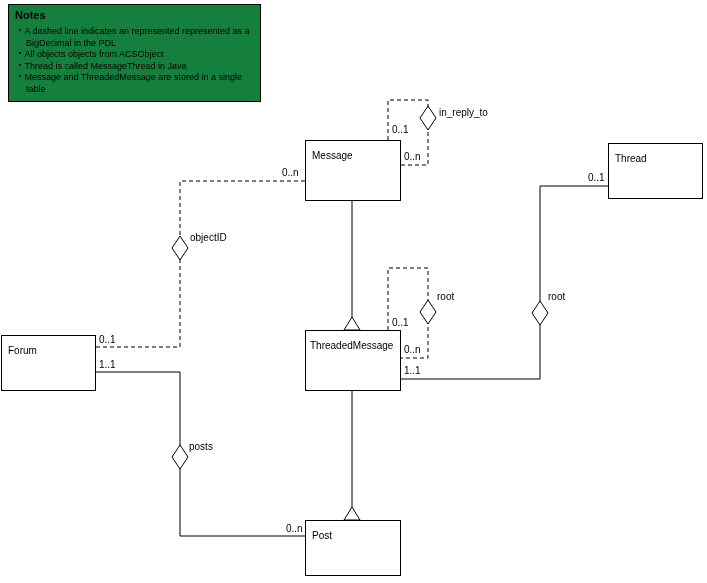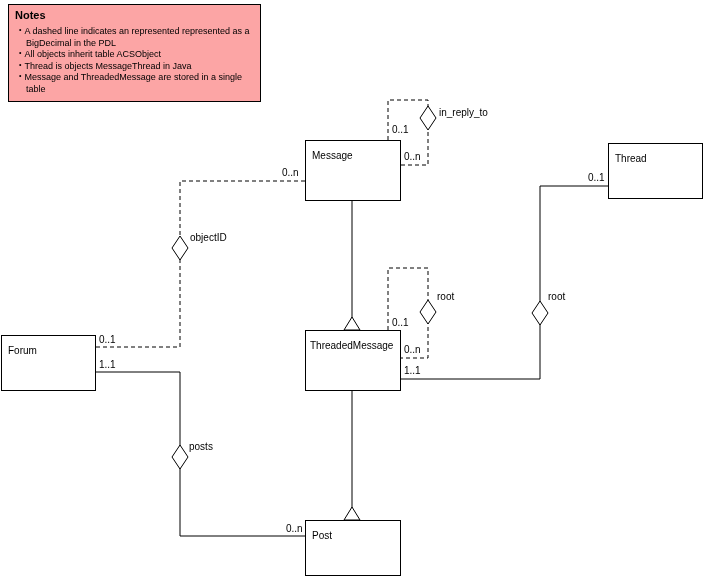--- a/index.html
+++ b/index.html
@@ -8,21 +8,21 @@
     font-family:"Liberation Sans",sans-serif;overflow:hidden;
   }
   .diagram{position:absolute;left:0;top:0;}
   .diagram .solid{fill:none;stroke:#000;stroke-width:1;}
   .diagram .dashed{fill:none;stroke:#000;stroke-width:1;stroke-dasharray:4 3;}
   .diagram .shape{fill:#fff;stroke:#000;stroke-width:1;}
   .diagram rect{fill:#fff;stroke:#000;stroke-width:1;}
   .diagram text{font-family:"Liberation Sans",sans-serif;font-size:10px;fill:#000;}
   .notes{
     position:absolute;left:8px;top:4px;width:253px;min-height:96px;
-    border:1px solid #000;background:#fca5a5;padding:4px 6px 6px 6px;box-sizing:border-box;
+    border:1px solid #000;background:#15803d;padding:4px 6px 6px 6px;box-sizing:border-box;
   }
   .notes .notes-title{margin:0 0 5px 0;font-size:11px;font-weight:bold;}
   .notes ul{margin:0;padding:0;list-style:none;}
   .notes li{font-size:9px;line-height:11.5px;padding-left:11px;text-indent:-7px;color:#000;}
   .notes .bullet{font-size:7px;margin-right:3px;position:relative;top:-2px;}
 </style>
 </head>
 <body>
 
 <div class="canvas">
@@ -85,19 +85,19 @@
       <text x="189" y="450">posts</text>
       <text x="99" y="368">1..1</text>
       <text x="286" y="532">0..n</text>
     </g>
   </svg>
 
   <div class="notes">
     <div class="notes-title">Notes</div>
     <ul>
       <li><span class="bullet">•</span><span>A dashed line indicates an represented represented as a BigDecimal in the PDL</span></li>
-      <li><span class="bullet">•</span><span>All objects inherit table ACSObject</span></li>
-      <li><span class="bullet">•</span><span>Thread is objects MessageThread in Java</span></li>
+      <li><span class="bullet">•</span><span>All objects objects from ACSObject</span></li>
+      <li><span class="bullet">•</span><span>Thread is called MessageThread in Java</span></li>
       <li><span class="bullet">•</span><span>Message and ThreadedMessage are stored in a single table</span></li>
     </ul>
   </div>
 
 </div>
 
 </body></html>

